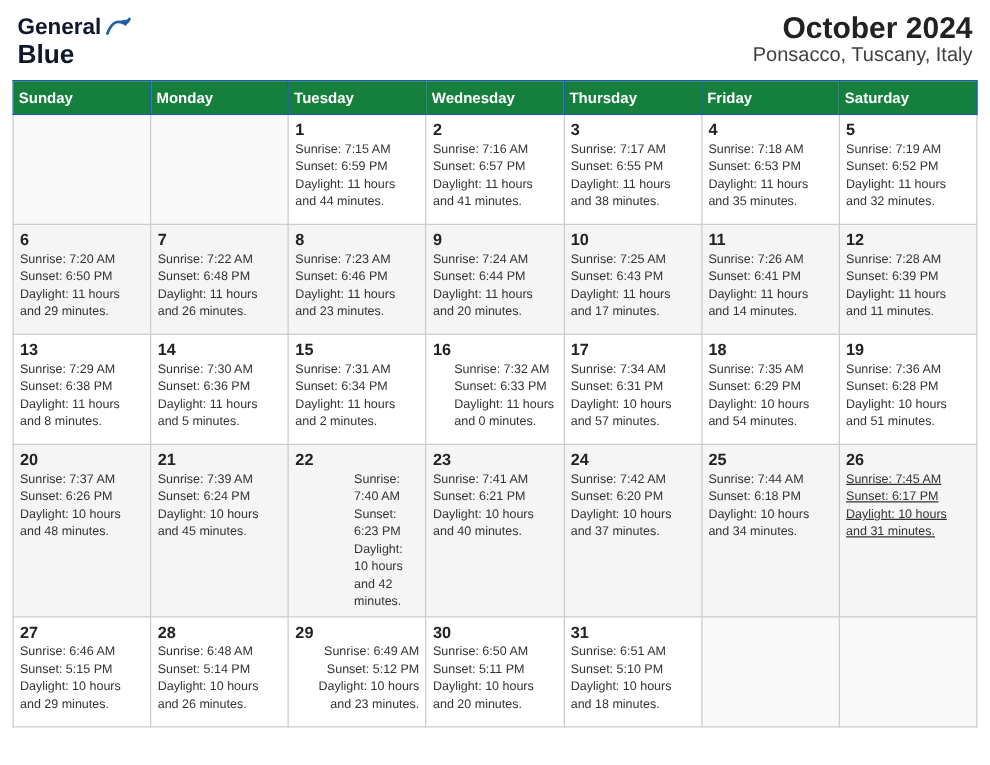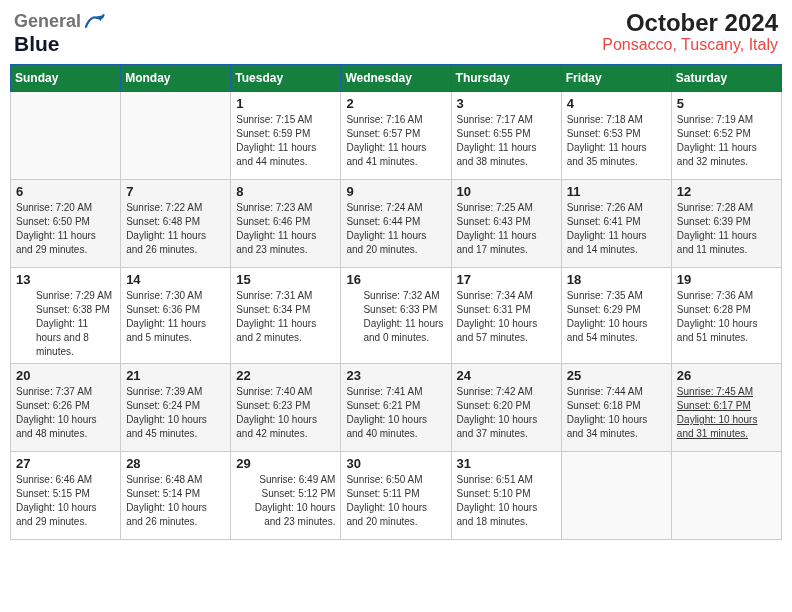--- a/index.html
+++ b/index.html
@@ -18,21 +18,21 @@
       padding: 0 4px;
     }
     .logo {
       display: flex;
       align-items: center;
       gap: 2px;
     }
     .logo-text-general {
       font-size: 18px;
       font-weight: bold;
-      color: #737373;
+      color: #0f172a;
     }
     .logo-text-blue {
       font-size: 21px;
       font-weight: bold;
       color: #0f172a;
     }
     .logo-icon {
       width: 22px;
       height: 22px;
       margin-left: 2px;
@@ -41,21 +41,21 @@
       text-align: right;
     }
     .month-title {
       font-size: 24px;
       font-weight: bold;
       color: #222;
       line-height: 1.1;
     }
     .location-title {
       font-size: 16px;
-      color: #ef4444;
+      color: #404040;
     }
     table {
       width: 100%;
       border-collapse: collapse;
       table-layout: fixed;
     }
     th {
       background-color: #15803d;
       color: #fff;
       font-size: 12px;
@@ -200,21 +200,21 @@
         <td>
           <span class="day-number">12</span>
           <div class="day-info" style="white-space: pre-line;">Sunrise: 7:28 AM
 Sunset: 6:39 PM
 Daylight: 11 hours and 11 minutes.</div>
         </td>
       </tr>
       <tr>
         <td>
           <span class="day-number">13</span>
-          <div class="day-info" style="white-space: pre-line; margin-left: 20px;">Sunrise: 7:29 AM
+          <div class="day-info" style="white-space: pre-line;">Sunrise: 7:29 AM
 Sunset: 6:38 PM
 Daylight: 11 hours and 8 minutes.</div>
         </td>
         <td>
           <span class="day-number">14</span>
           <div class="day-info" style="white-space: pre-line;">Sunrise: 7:30 AM
 Sunset: 6:36 PM
 Daylight: 11 hours and 5 minutes.</div>
         </td>
         <td>
@@ -256,21 +256,21 @@
 Daylight: 10 hours and 48 minutes.</div>
         </td>
         <td>
           <span class="day-number">21</span>
           <div class="day-info" style="white-space: pre-line;">Sunrise: 7:39 AM
 Sunset: 6:24 PM
 Daylight: 10 hours and 45 minutes.</div>
         </td>
         <td>
           <span class="day-number">22</span>
-          <div class="day-info" style="white-space: pre-line;">Sunrise: 7:40 AM
+          <div class="day-info" style="white-space: pre-line; margin-left: 47px;">Sunrise: 7:40 AM
 Sunset: 6:23 PM
 Daylight: 10 hours and 42 minutes.</div>
         </td>
         <td>
           <span class="day-number">23</span>
           <div class="day-info" style="white-space: pre-line;">Sunrise: 7:41 AM
 Sunset: 6:21 PM
 Daylight: 10 hours and 40 minutes.</div>
         </td>
         <td>

